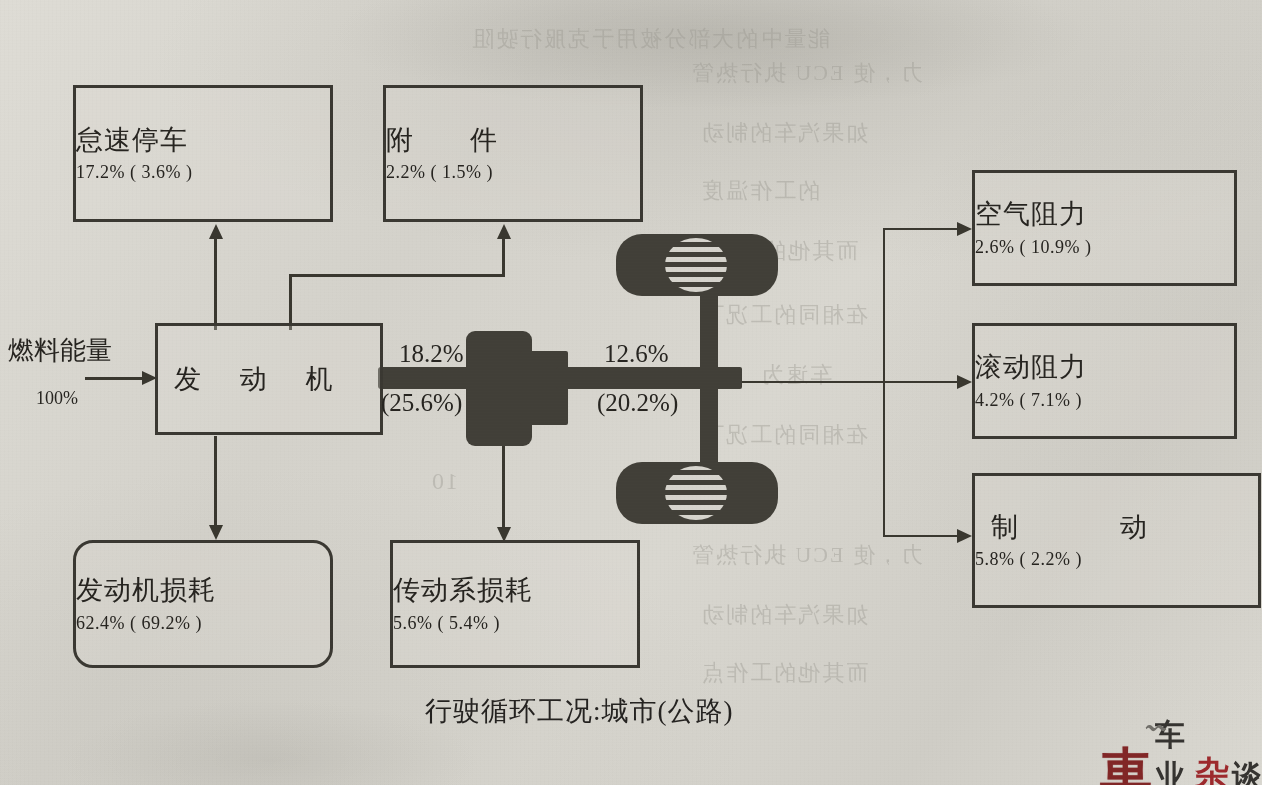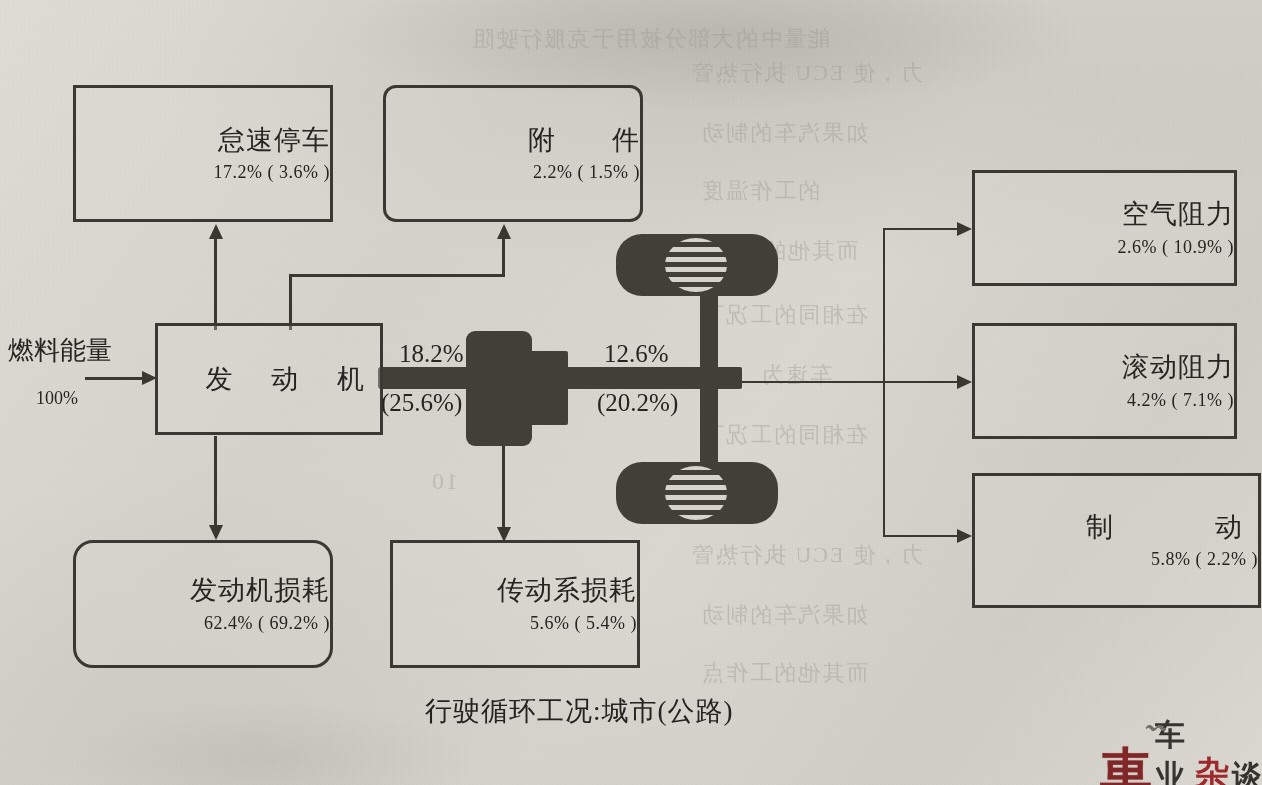--- a/index.html
+++ b/index.html
@@ -29,21 +29,21 @@
     background-image:
       repeating-linear-gradient(0deg, rgba(120,118,110,.05) 0 1px, rgba(255,255,255,0) 1px 3px),
       repeating-linear-gradient(90deg, rgba(120,118,110,.045) 0 1px, rgba(255,255,255,0) 1px 4px);
   }
   .smudge{position:absolute;pointer-events:none;border-radius:50%;}
 
   .box{
     position:absolute;box-sizing:border-box;
     border:3px solid #3a3832;
     background:rgba(222,220,212,.30);
-    display:flex;flex-direction:column;align-items:flex-end;justify-content:center;
+    display:flex;flex-direction:column;align-items:flex-start;justify-content:center;
     color:#262420;line-height:1.28;
   }
   .box .cn{font-size:27px;letter-spacing:1px;}
   .box .cn.sp{letter-spacing:16px;text-indent:16px;}
   .box .pct{font-size:18px;margin-top:4px;letter-spacing:.5px;}
 
   .thin{position:absolute;background:#39372f;}
   .dark{position:absolute;background:#413f38;}
 
   .arrowhead{position:absolute;width:0;height:0;}
@@ -137,21 +137,21 @@
   <div class="wheel" style="left:616px;top:234px;width:162px;height:62px;"></div>
   <div class="hub" style="left:665px;top:238px;width:62px;height:54px;"></div>
   <div class="wheel" style="left:616px;top:462px;width:162px;height:62px;"></div>
   <div class="hub" style="left:665px;top:466px;width:62px;height:54px;"></div>
 
   <div class="box" style="left:73px;top:85px;width:260px;height:137px;">
     <div class="cn">怠速停车</div>
     <div class="pct">17.2% ( 3.6% )</div>
   </div>
 
-  <div class="box" style="left:383px;top:85px;width:260px;height:137px;border-radius:13px;">
+  <div class="box" style="left:383px;top:85px;width:260px;height:137px;">
     <div class="cn">附　　件</div>
     <div class="pct">2.2% ( 1.5% )</div>
   </div>
 
   <div class="box" style="left:155px;top:323px;width:228px;height:112px;">
     <div class="cn sp">发 动 机</div>
   </div>
 
   <div class="box" style="left:73px;top:540px;width:260px;height:128px;border-radius:20px;">
     <div class="cn">发动机损耗</div>

